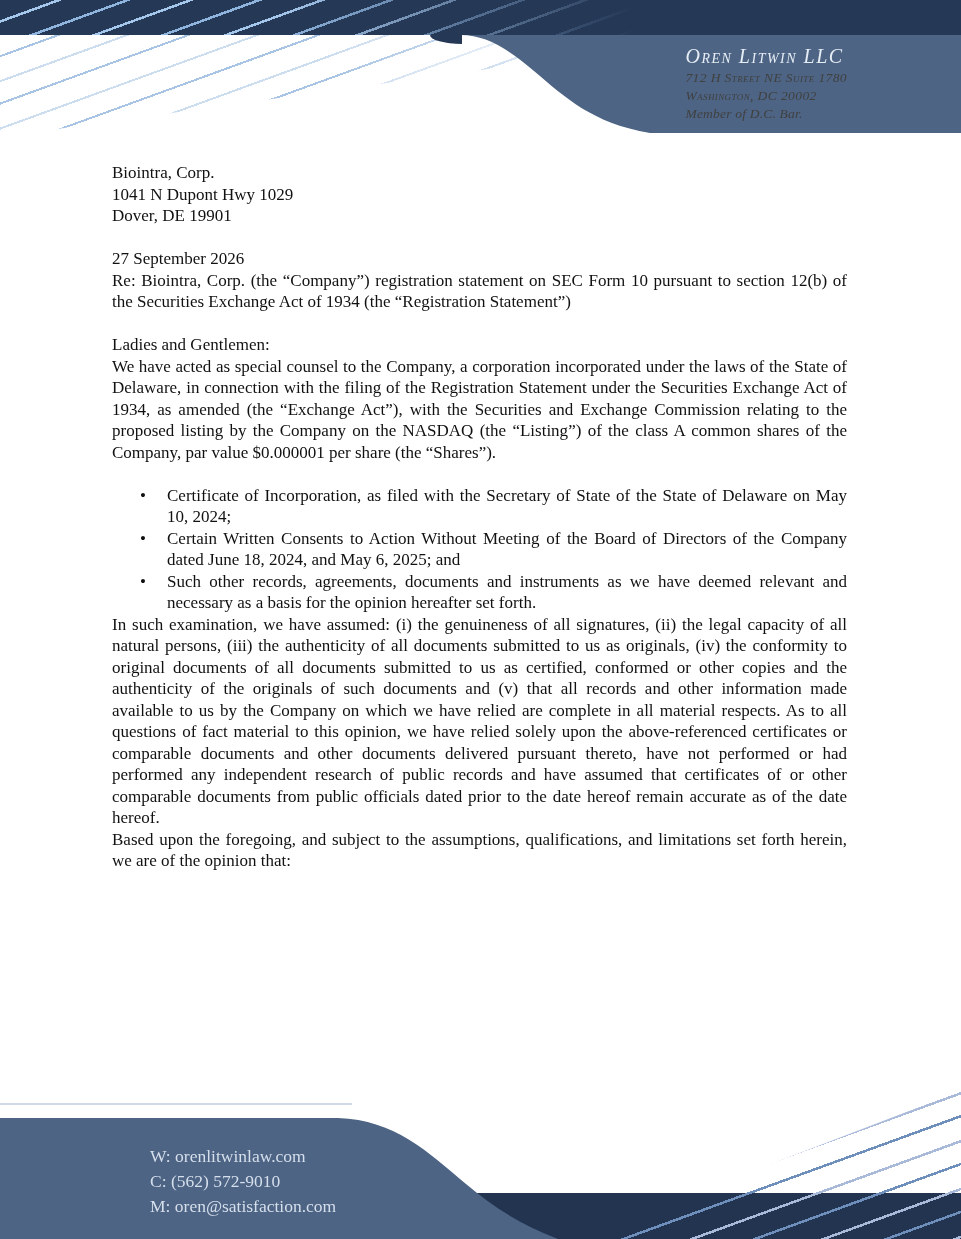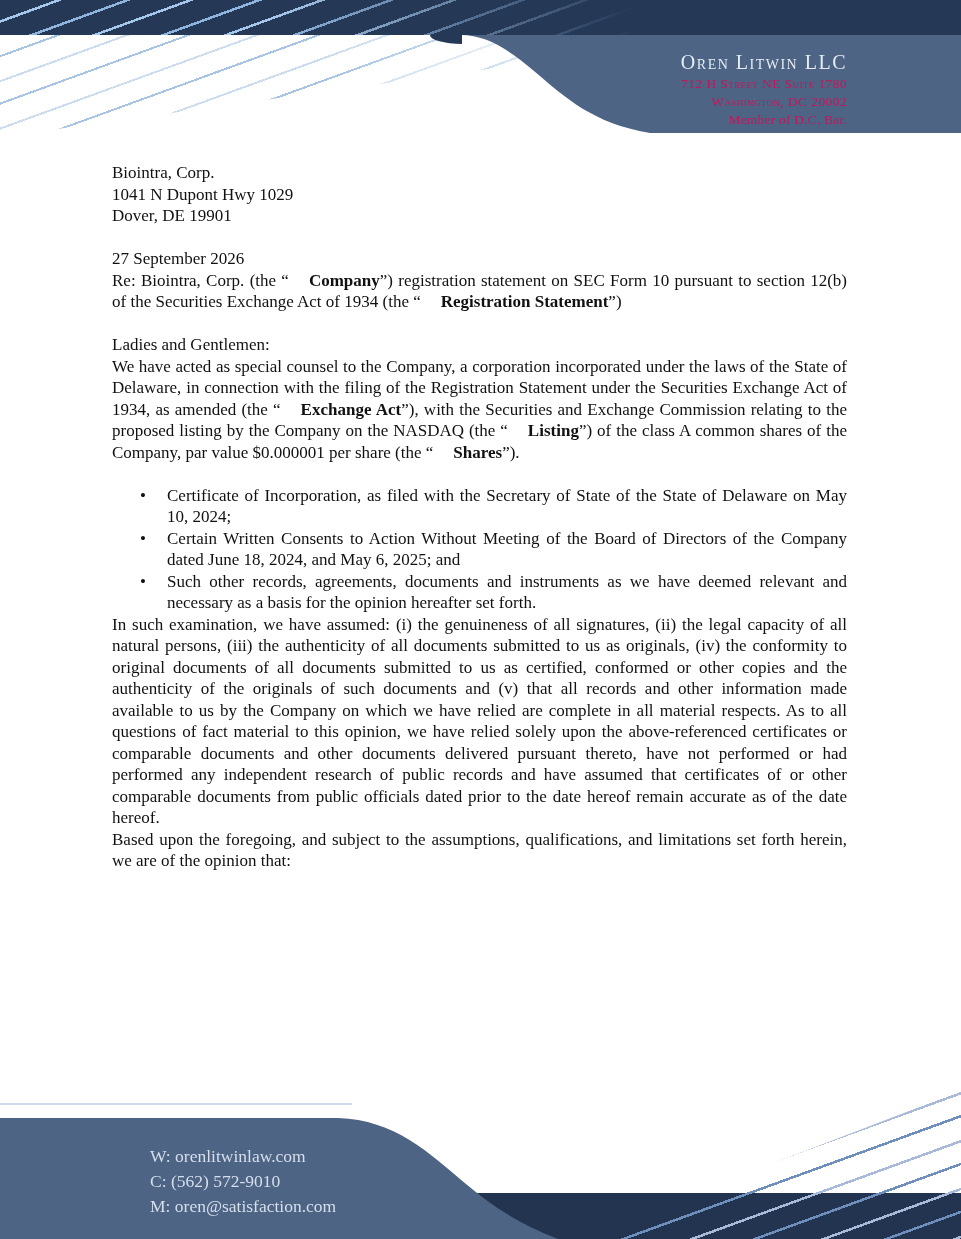--- a/index.html
+++ b/index.html
@@ -19,34 +19,34 @@
     clip-path:polygon(0 0,100% 0,0 100%);
     background:repeating-linear-gradient(160deg,
       transparent 0 19px,#a7c4e4 19px 21px,
       transparent 21px 42.5px,#cdddf0 42.5px 44.5px);}
   .tl-stripes::after{content:"";position:absolute;inset:0;
     background:linear-gradient(100deg,rgba(255,255,255,0) 45%,#ffffff 90%);}
   .band-nub{position:absolute;left:430px;top:35px;width:32px;height:9px;background:#253856;
     border-bottom-left-radius:32px 9px;}
   .header-shape{position:absolute;left:440px;top:35px;}
   
-  .letterhead{position:absolute;top:50px;right:114px;text-align:right;}
+  .letterhead{position:absolute;top:44px;right:114px;font-style:italic;}
   .firm-name{font-variant:small-caps;font-size:20px;line-height:25px;letter-spacing:1.5px;color:#e6edf5;}
-  .lh-line{font-variant:small-caps;font-size:13.5px;line-height:18px;letter-spacing:.4px;color:#be185d;}
+  .lh-line{font-variant:small-caps;font-size:13.5px;line-height:18px;letter-spacing:.4px;color:#404040;}
   .lh-line.normal{font-variant:normal;letter-spacing:.2px;}
   
   .body-text{position:absolute;left:112px;top:146px;width:735px;font-size:17px;line-height:21.5px;}
   .body-text p{margin:0;text-align:justify;}
   .blk{margin-top:21.5px;}
   .blk.first{margin-top:16px;}
   .recipient div,.date-line,.salutation{text-align:left;}
   ul.docs{margin:0;padding:0;list-style:none;}
   ul.docs li{position:relative;padding-left:55px;text-align:justify;}
   ul.docs li::before{content:"\2022";position:absolute;left:28px;top:0;}
-  b{font-weight:bold;margin-left:20px;}
+  b{font-weight:normal;}
   
   .footer-accent{position:absolute;left:0;top:1103px;width:352px;height:2px;background:#b6c5da;opacity:.65;}
   .bottom-band{position:absolute;left:0;top:1193px;width:100%;height:46px;background:#223450;}
   .br-stripes{position:absolute;right:0;bottom:0;width:385px;height:148px;
     clip-path:polygon(100% 0,100% 100%,0 100%);
     background:repeating-linear-gradient(160deg,
       transparent 0 19px,#6e8ebc 19px 21.5px,
       transparent 21.5px 42.5px,#a9b9da 42.5px 45px);}
   .footer-shape{position:absolute;left:0;top:1118px;}
   .footer-contact{position:absolute;left:150px;top:1144px;font-size:17.5px;line-height:25px;color:#d6dfec;}

